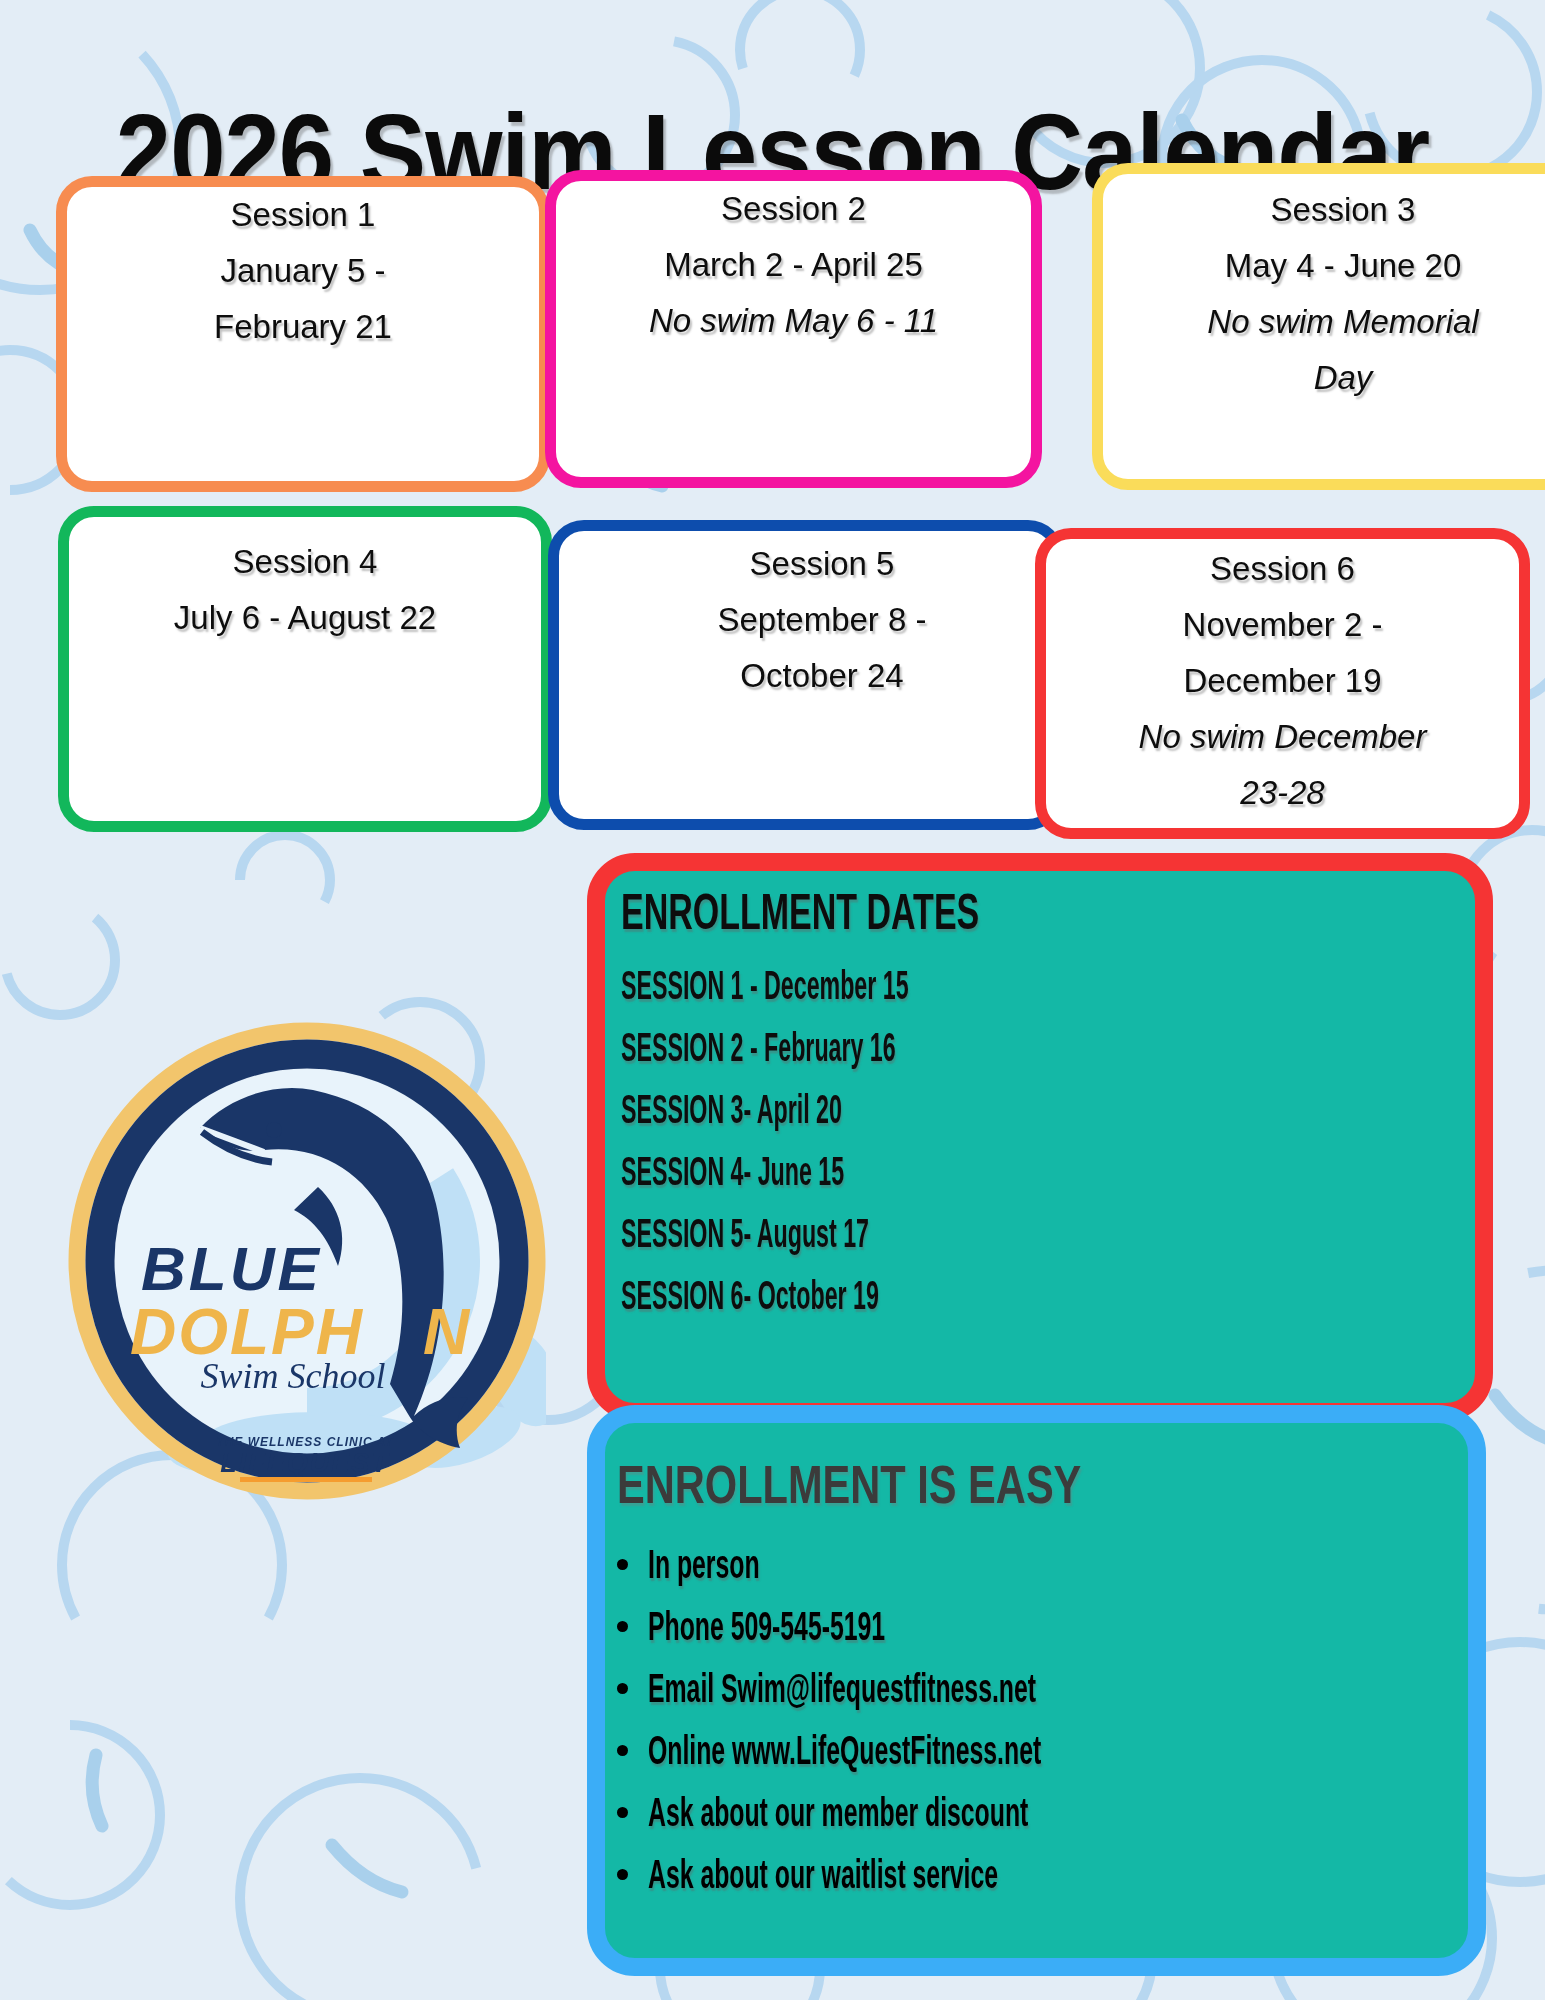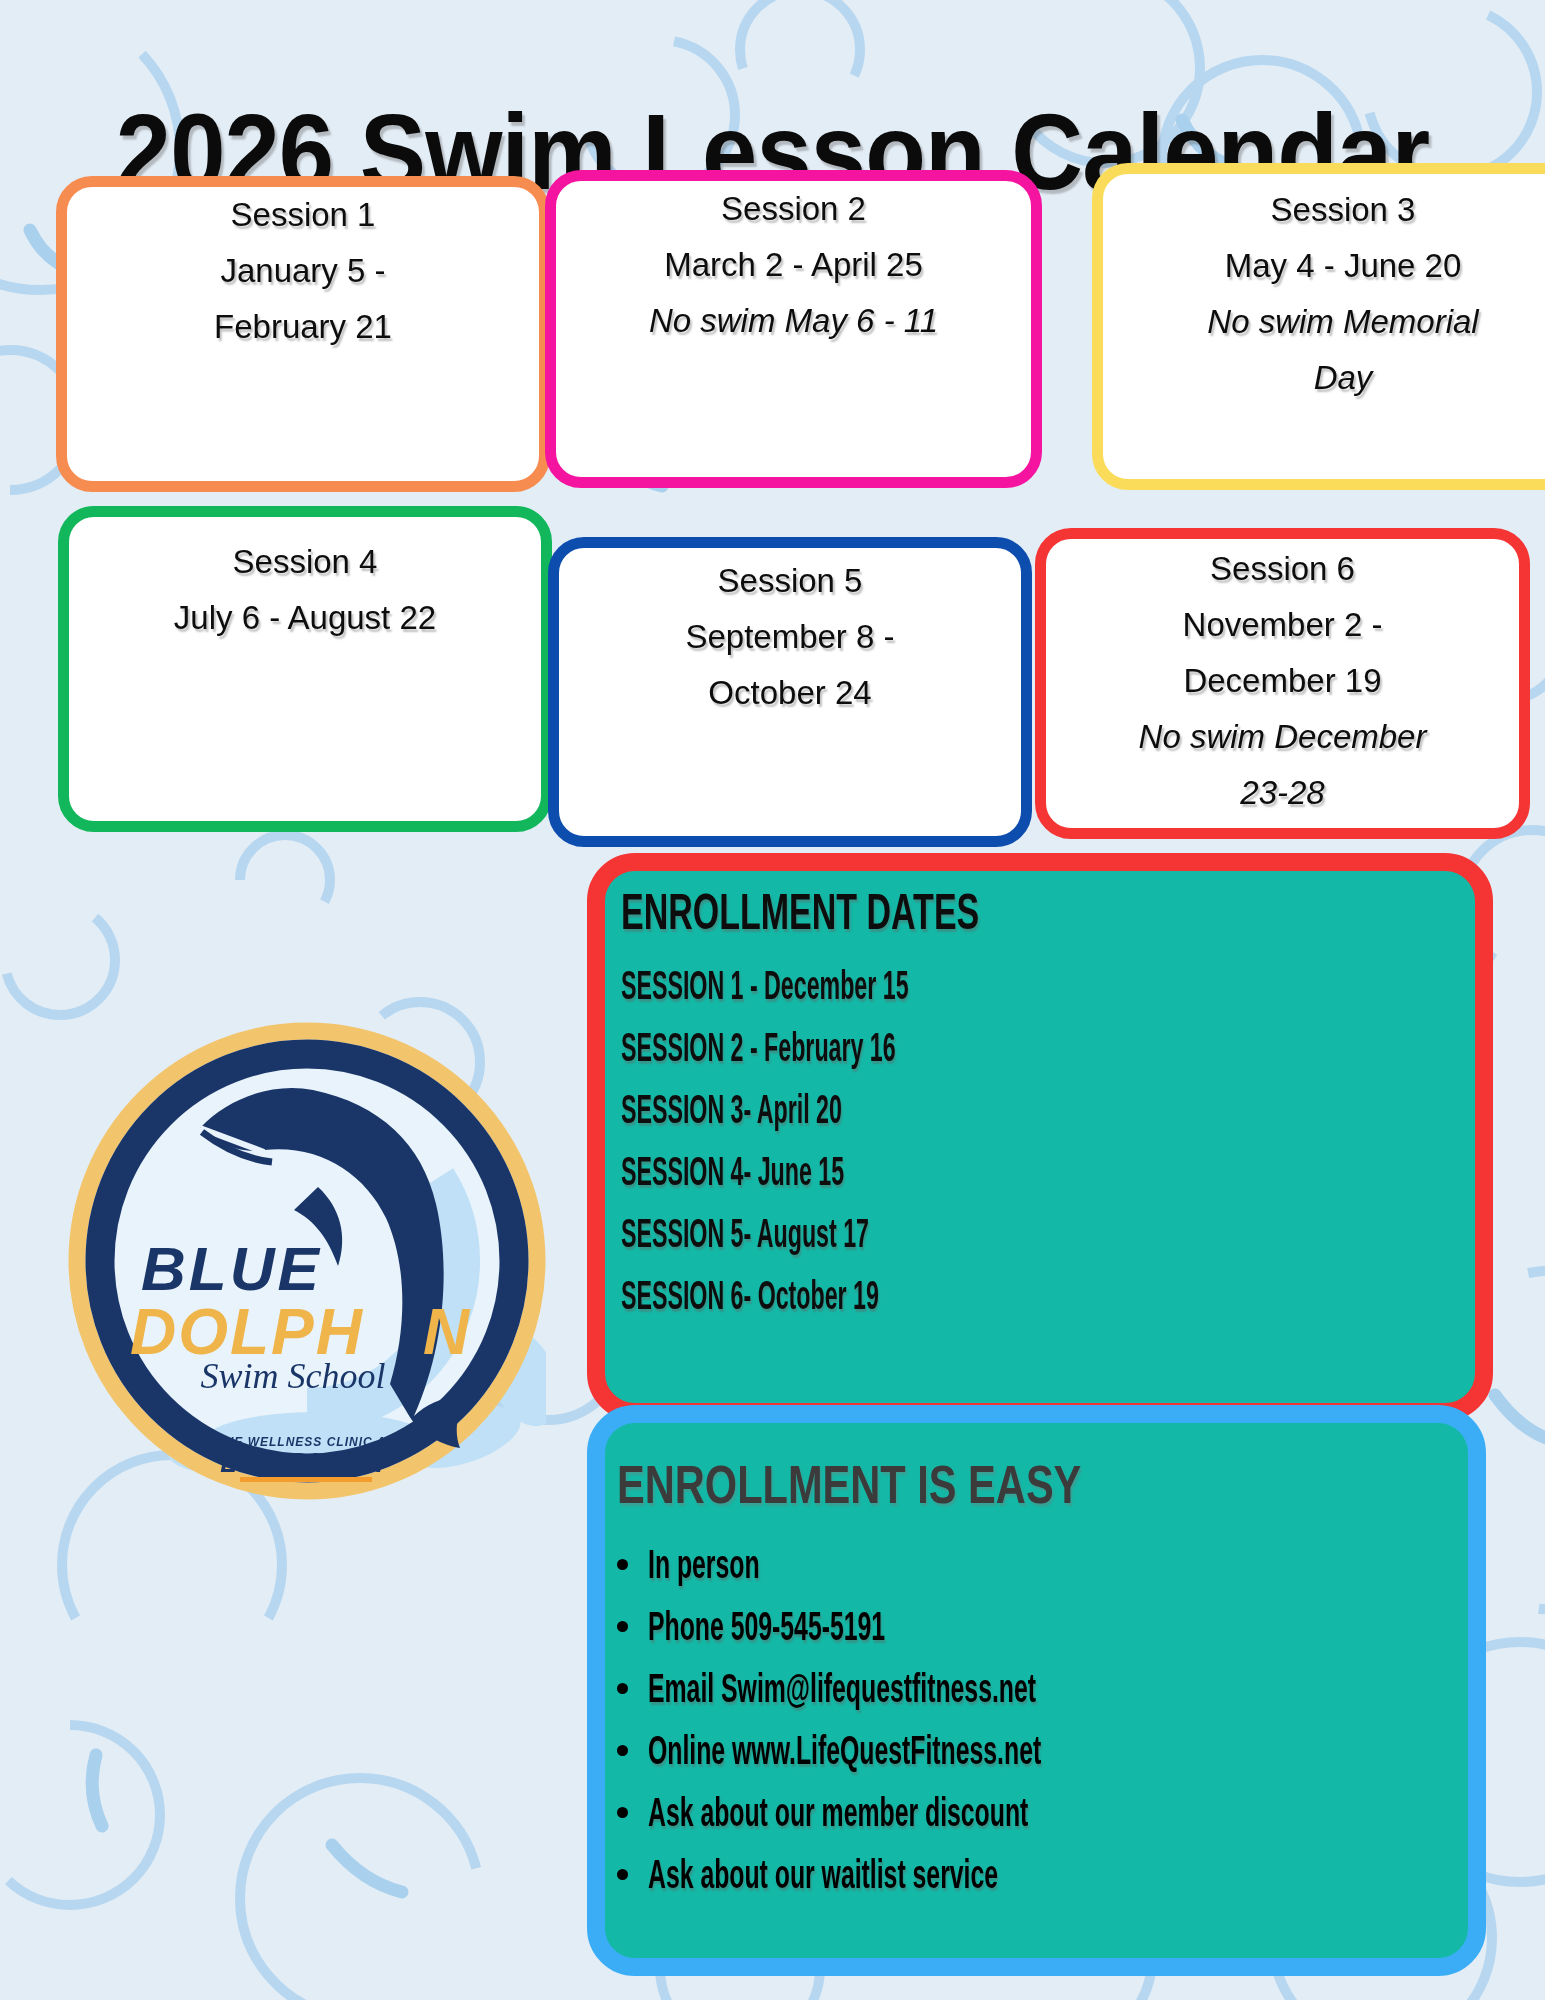--- a/index.html
+++ b/index.html
@@ -103,21 +103,21 @@
     <div class="card-line">May 4 - June 20</div>
     <div class="card-line card-note">No swim Memorial</div>
     <div class="card-line card-note">Day</div>
   </div>
 
   <div class="session-card" style="left: 58px; top: 506px; width: 472px; height: 287px; padding-top: 17px; border-color: rgb(18, 183, 91);">
     <div class="card-line">Session 4</div>
     <div class="card-line">July 6 - August 22</div>
   </div>
 
-  <div class="session-card" style="left: 548px; top: 537px; width: 462px; height: 283px; padding-top: 5px; border-color: rgb(13, 77, 173);">
+  <div class="session-card" style="left: 548px; top: 520px; width: 462px; height: 283px; padding-top: 5px; border-color: rgb(13, 77, 173); padding-left: 32px;">
     <div class="card-line">Session 5</div>
     <div class="card-line">September 8 -</div>
     <div class="card-line">October 24</div>
   </div>
 
   <div class="session-card" style="left: 1035px; top: 480px; width: 473px; height: 287px; padding-top: 2px; border-color: rgb(245, 52, 52); margin-top: 48px;">
     <div class="card-line">Session 6</div>
     <div class="card-line">November 2 -</div>
     <div class="card-line">December 19</div>
     <div class="card-line card-note">No swim December</div>

